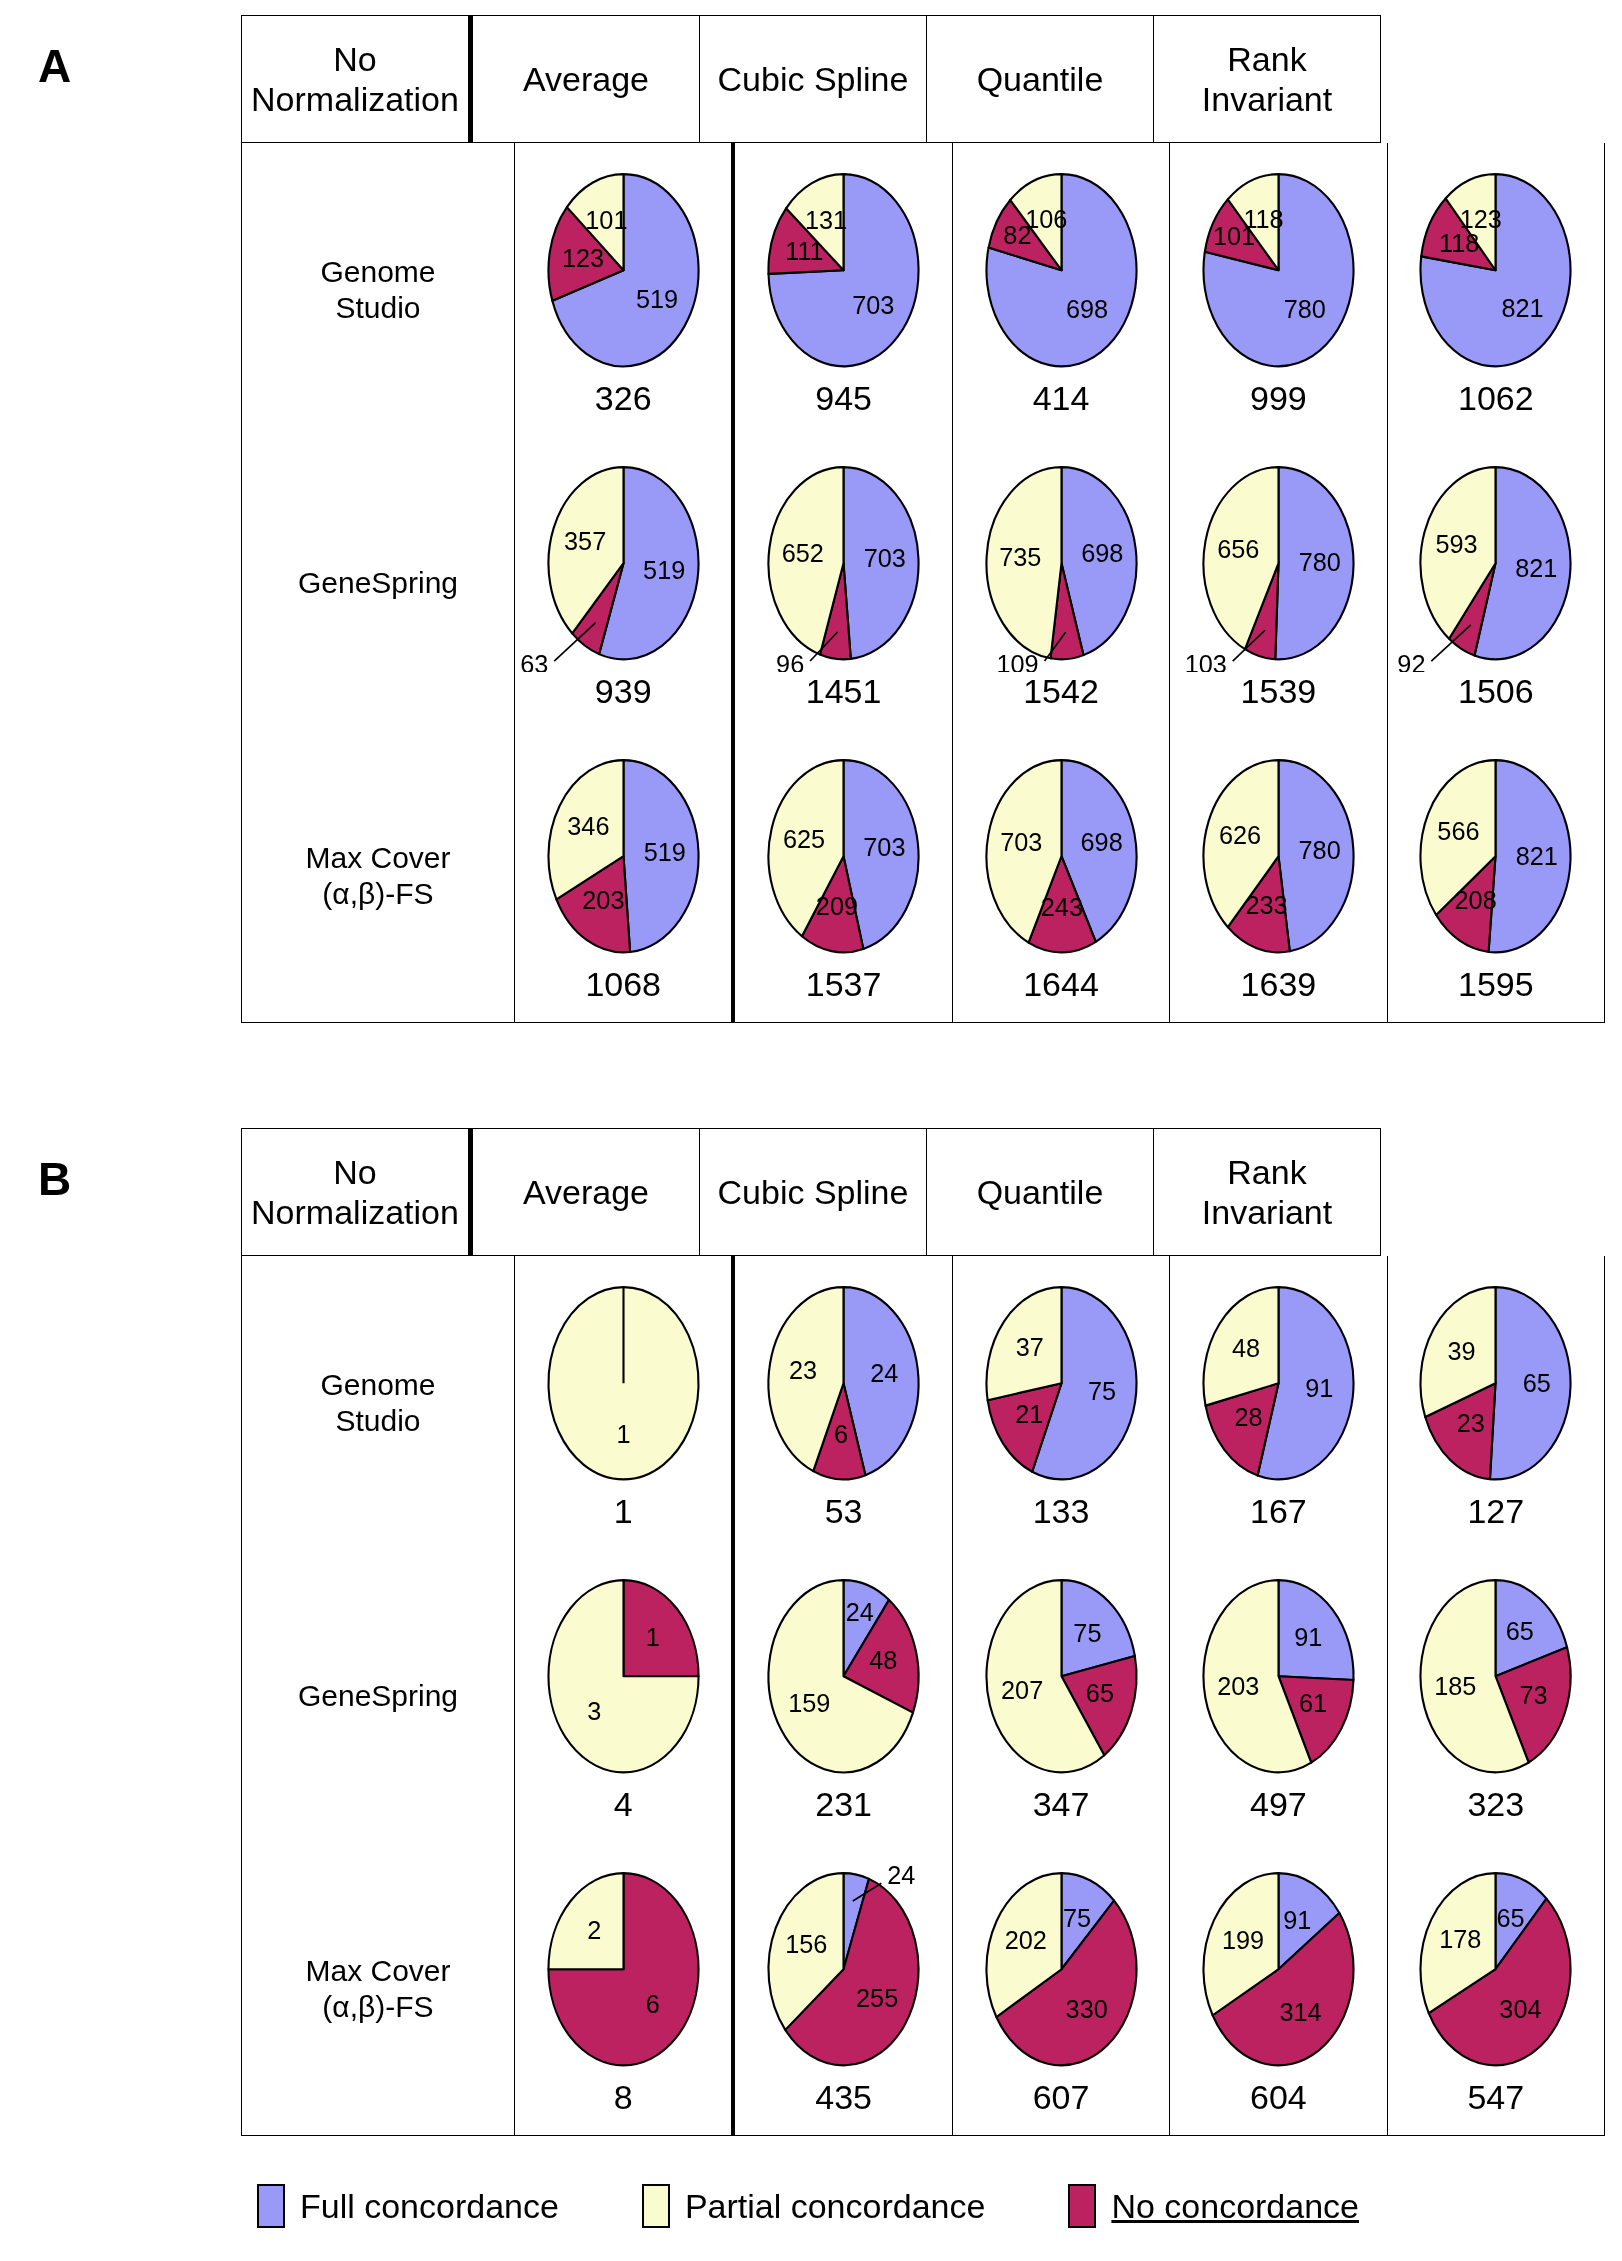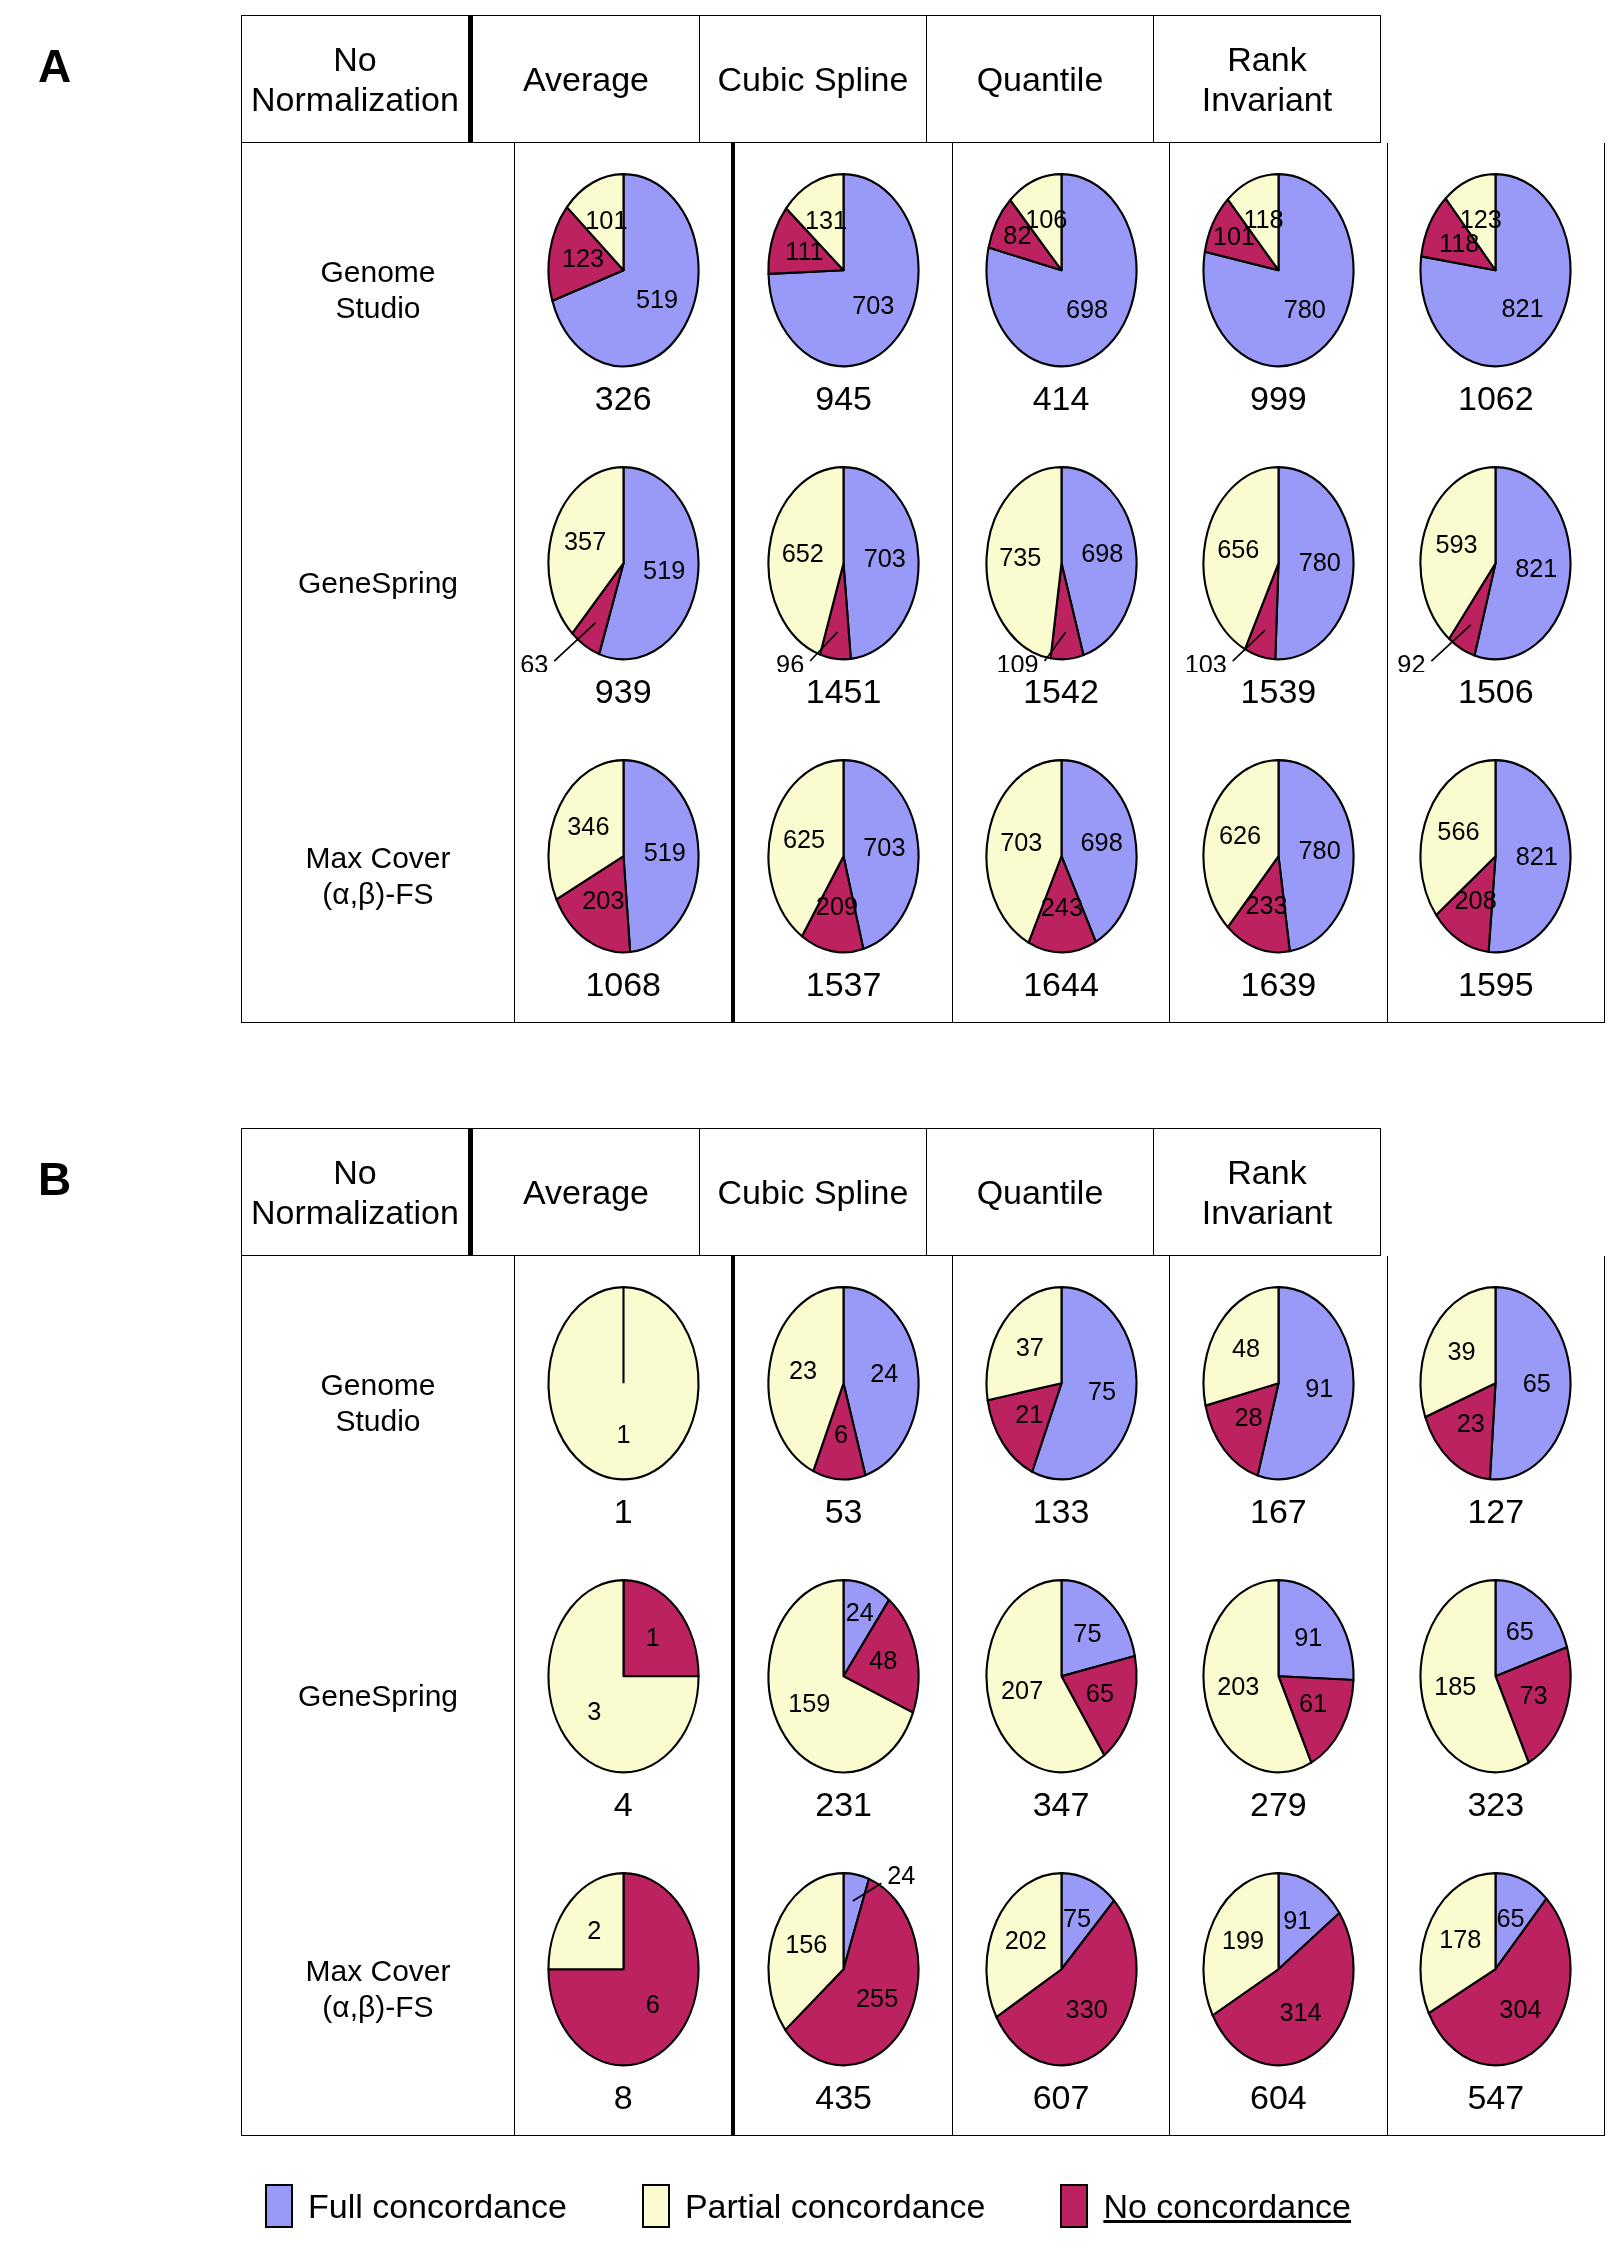--- a/index.html
+++ b/index.html
@@ -121,21 +121,21 @@
 
   
   .legend {
     position:absolute;
     left:0;
     top:2184px;
     width:1623px;
     display:flex;
     justify-content:center;
     align-items:center;
-    gap:0;
+    gap:8px;
   }
   .legend-item {
     display:flex;
     align-items:center;
     margin-right:75px;
   }
   .legend-item:last-child { margin-right:7px;text-decoration:underline; }
   .swatch {
     width:28px;
     height:44px;
@@ -522,21 +522,21 @@
             <div class="cell">
               <div class="pie-wrap">
                 <svg width="211" height="256" viewBox="0 0 420 510" class="pie-svg">
                   <path d="M 210 252 L 210 24 A 178 228 0 0 1 387.8588760648098 261.0772455781612 Z" fill="#9999f7" stroke="#000000" stroke-width="5" stroke-linejoin="round"></path>
                   <path d="M 210 252 L 387.8588760648098 261.0772455781612 A 178 228 0 0 1 287.63655116723714 457.170117870987 Z" fill="#bd2260" stroke="#000000" stroke-width="5" stroke-linejoin="round"></path>
                   <path d="M 210 252 L 287.63655116723714 457.170117870987 A 178 228 0 1 1 209.99999999999997 24 Z" fill="#fafbcf" stroke="#000000" stroke-width="5" stroke-linejoin="round"></path>
                   <text x="280.5903291437456" y="165.1118466864607" class="slice-label">91</text>
                   <text x="291.90868263184694" y="320.6850621460559" class="slice-label">61</text>
                   <text x="114.58217449461999" y="280.0586615008452" class="slice-label">203</text>
                 </svg>
-                <div class="total">279</div>
+                <div class="total">497</div>
               </div>
             </div>
             <div class="cell">
               <div class="pie-wrap">
                 <svg width="211" height="256" viewBox="0 0 420 510" class="pie-svg">
                   <path d="M 210 252 L 210 24 A 178 228 0 0 1 379.7109268710733 183.2334875028787 Z" fill="#9999f7" stroke="#000000" stroke-width="5" stroke-linejoin="round"></path>
                   <path d="M 210 252 L 379.7109268710733 183.2334875028787 A 178 228 0 0 1 288.5656029403164 456.58904854918774 Z" fill="#bd2260" stroke="#000000" stroke-width="5" stroke-linejoin="round"></path>
                   <path d="M 210 252 L 288.5656029403164 456.58904854918774 A 178 228 0 1 1 209.9999999999998 24 Z" fill="#fafbcf" stroke="#000000" stroke-width="5" stroke-linejoin="round"></path>
                   <text x="267.85187964082843" y="150.83679926246288" class="slice-label">65</text>
                   <text x="300.03245802931457" y="301.2532934378953" class="slice-label">73</text>

